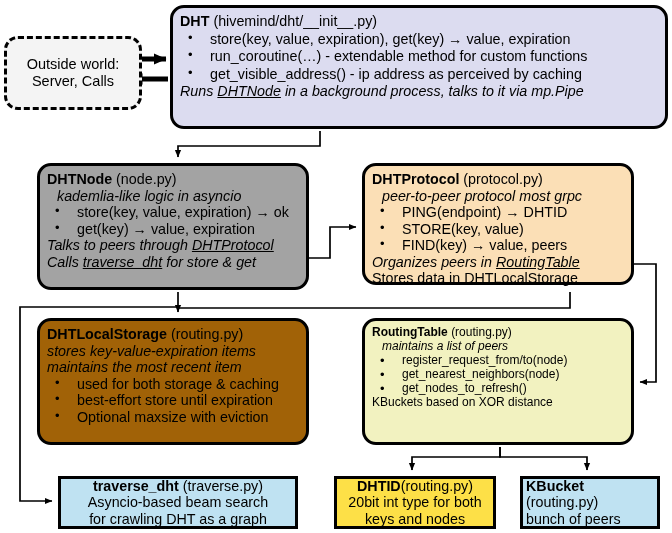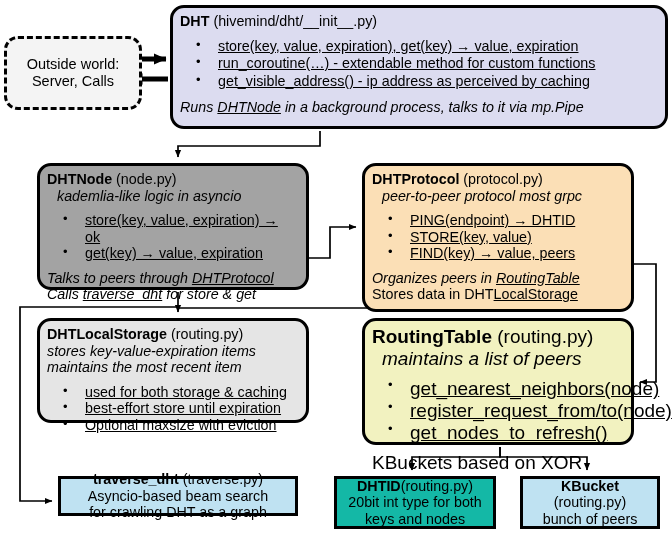--- a/index.html
+++ b/index.html
@@ -34,21 +34,21 @@
     border:3px dashed #000000;
     border-radius:14px;
   }
   .ttl{ font-weight:bold; }
   .ital{ font-style:italic; }
   .ul{ text-decoration:underline; }
   .pad{ padding:5px 7px 9px 7px; }
 
   
   ul.blist{
-    margin:8px; padding:0; list-style:none;text-decoration:underline;
+    margin:0; padding:0; list-style:none;
   }
   ul.blist li{
     position:relative;
     padding-left:30px;
   }
   ul.blist li:before{
     content:"\2022";
     position:absolute;
     left:8px;
     top:-1px;
@@ -66,68 +66,68 @@
   #outside-world .l{ display:block; }
 
   #dht-box{
     left:170px; top:5px; width:498px; height:124px;
     background:#dcdcf0;
     font-size:14.3px;
   }
   #dht-box .hdr{ margin-bottom:1px; }
   #dht-box .sub{ margin-left:10px; margin-bottom:1px; }
   #dht-box ul.blist li{ margin-bottom:1px; }
-  #dht-box .foot{ margin-top:10px; }
+  #dht-box .foot{ margin-top:1px; }
 
   #dhtnode-box{
     left:37px; top:163px; width:272px; height:127px;
     background:#a3a3a3;
     font-size:14.3px;
   }
   #dhtnode-box .sub{ margin-left:10px;font-style:italic; }
 
   #dhtprotocol-box{
-    left:362px; top:163px; width:272px; height:149px;
+    left:362px; top:163px; width:272px; height:122px;
     background:#fbdfb6;
     font-size:14.3px;
   }
   #dhtprotocol-box .sub{ margin-left:10px; }
 
   #dhtlocalstorage-box{
-    left:37px; top:318px; width:272px; height:105px;
-    background:#e5e5e5;
+    left:37px; top:318px; width:272px; height:127px;
+    background:#a16207;
     font-size:14.3px;
   }
   #routingtable-box{
     left:362px; top:318px; width:272px; height:127px;
     background:#f2f2c0;
-    font-size:19px;
+    font-size:12px;
   }
   #routingtable-box .sub{ margin-left:10px; }
 
   #traverse-box{
-    left:58px; top:476px; width:240px; height:40px;
+    left:58px; top:476px; width:240px; height:53px;
     background:#bfe2f2;
     text-align:center;
     font-size:14.3px;
     display:flex; flex-direction:column; justify-content:center;
     padding:0 4px;
   }
   #dhtid-box{
     left:334px; top:476px; width:162px; height:53px;
-    background:#14b8a6;
+    background:#fde047;
     text-align:center;
     font-size:14.3px;
     display:flex; flex-direction:column; justify-content:center;
     padding:0 3px;
   }
   #kbucket-box{
     left:520px; top:476px; width:140px; height:53px;
     background:#bfe2f2;
-    text-align:center;
+    text-align:left;
     font-size:14.3px;
     display:flex; flex-direction:column; justify-content:center;
     padding:0 3px;
   }
   .nowrapline{ white-space:nowrap; }
 </style>
 </head>
 <body>
 
 <div id="canvas">
@@ -254,22 +254,22 @@
     </ul>
   </div>
 
   <div class="box rounded pad" id="routingtable-box">
     <div class="hdr">
       <span class="ttl">RoutingTable</span>
       <span>(routing.py)</span>
     </div>
     <div class="sub ital">maintains a list of peers</div>
     <ul class="blist">
+      <li>register_request_from/to(node)</li>
       <li>get_nearest_neighbors(node)</li>
-      <li>register_request_from/to(node)</li>
       <li>get_nodes_to_refresh()</li>
     </ul>
     <div>KBuckets based on XOR distance</div>
   </div>
 
   <div class="box sq" id="traverse-box">
     <div>
       <span class="ttl">traverse_dht</span>
       <span>(traverse.py)</span>
     </div>

